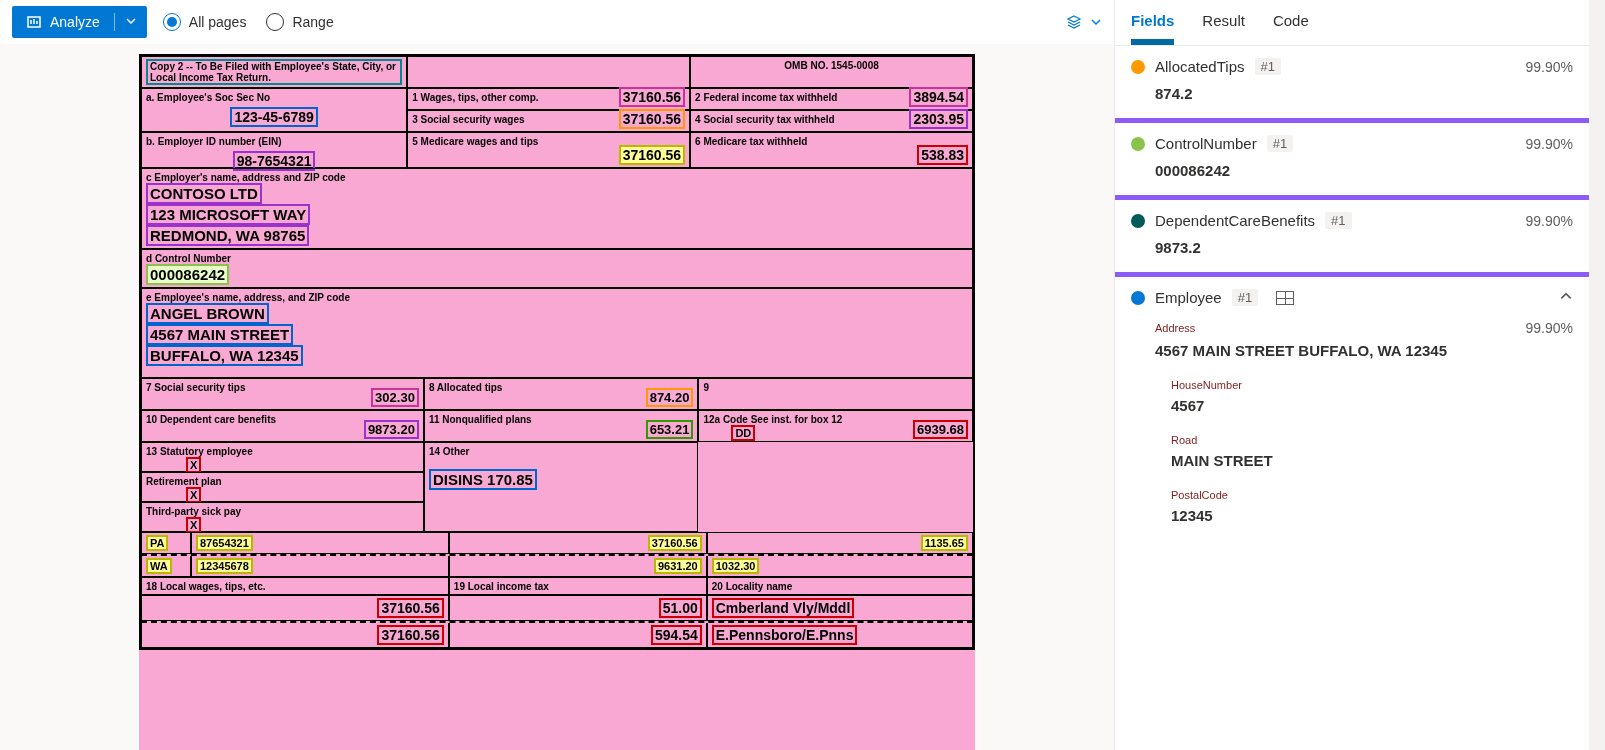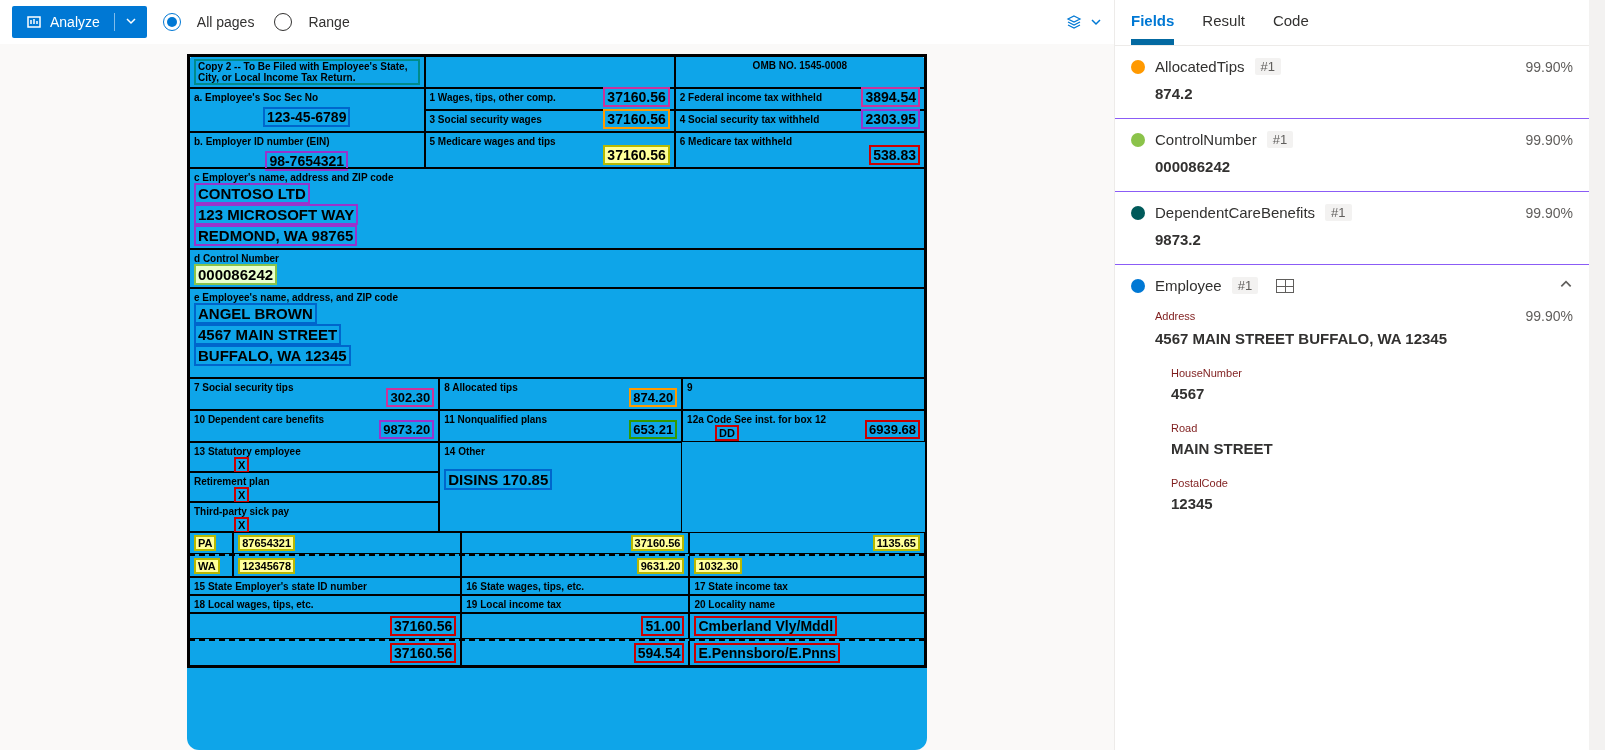--- a/index.html
+++ b/index.html
@@ -6,33 +6,33 @@
 body { font-family: "Segoe UI", Arial, sans-serif; font-size: 14px; color: #323130; background: #fff; }
 .app { display: flex; height: 750px; width: 1605px; overflow: hidden; }
 .main { flex: 1; display: flex; flex-direction: column; background: #faf9f8; }
 .toolbar { display: flex; align-items: center; gap: 16px; padding: 6px 12px; background: #fff; }
 .analyze-btn { display: flex; align-items: center; background: #0078d4; color: #fff; height: 32px; border-radius: 2px; overflow: hidden; }
 .analyze-btn .main-btn { display: flex; align-items: center; gap: 8px; padding: 0 14px; height: 100%; cursor: pointer; }
 .analyze-btn .div { width: 1px; height: 18px; background: rgba(255,255,255,0.5); }
 .analyze-btn .chev { padding: 0 10px; cursor: pointer; }
 .analyze-icon { width: 16px; height: 16px; }
 .radio-group { display: flex; align-items: center; gap: 20px; }
-.radio-item { display: flex; align-items: center; gap: 16px; cursor: pointer; }
+.radio-item { display: flex; align-items: center; gap: 8px; cursor: pointer; }
 .radio { width: 18px; height: 18px; border: 1px solid #323130; border-radius: 50%; display: flex; align-items: center; justify-content: center; }
 .radio.checked { border-color: #0078d4; }
 .radio.checked::after { content: ""; width: 10px; height: 10px; background: #0078d4; border-radius: 50%; }
 .toolbar-right { margin-left: auto; display: flex; align-items: center; gap: 8px; color: #0078d4; cursor: pointer; }
 .doc-area { flex: 1; overflow: auto; display: flex; justify-content: center; padding: 10px 0 0 0; }
-.doc { width: 740px; background: #0ea5e9; position: relative; font-family: Arial, sans-serif; font-size: 11px; color: #000; border-radius: 12px; }
+.doc { width: 836px; background: #f9a8d4; position: relative; font-family: Arial, sans-serif; font-size: 11px; color: #000; }
 .side { width: 475px; border-left: 1px solid #edebe9; background: #fff; display: flex; flex-direction: column; }
 .tabs { display: flex; gap: 28px; padding: 12px 16px 0 16px; border-bottom: 1px solid #edebe9; }
 .tab { padding-bottom: 10px; cursor: pointer; font-size: 15px; color: #323130; }
 .tab.active { color: #0078d4; border-bottom: 6px solid #0369a1; font-weight: 600; }
 .fields { flex: 1; overflow-y: auto; }
-.field { padding: 12px 16px 16px 16px; border-bottom: 1px solid #8b5cf6; }
+.field { padding: 12px 16px 16px 16px; border-bottom: 5px solid #8b5cf6; }
 .field-head { display: flex; align-items: center; gap: 10px; }
 .dot { width: 14px; height: 14px; border-radius: 50%; flex-shrink: 0; }
 .field-name { font-size: 15px; }
 .badge { background: #f3f2f1; color: #605e5c; padding: 1px 6px; border-radius: 2px; font-size: 13px; }
 .conf { margin-left: auto; color: #605e5c; font-size: 14px; }
 .field-val { margin-left: 24px; margin-top: 10px; font-weight: 600; font-size: 15px; }
 .table-icon { width: 18px; height: 14px; border: 1px solid #605e5c; display: inline-block; position: relative; }
 .table-icon::before { content:""; position:absolute; top:50%; left:0; right:0; height:1px; background:#605e5c; }
 .table-icon::after { content:""; position:absolute; left:50%; top:0; bottom:0; width:1px; background:#605e5c; }
 .chev-up { margin-left: auto; cursor: pointer; }
@@ -172,25 +172,20 @@
             <div class="cell" style="width:31%;text-align:right"><span class="hl hl-yellow">37160.56</span></div>
             <div class="cell" style="width:32%;text-align:right"><span class="hl hl-yellow">1135.65</span></div>
           </div>
           <div class="row dashed-row">
             <div class="cell" style="width:6%;border-top:none"><span class="hl hl-yellow">WA</span></div>
             <div class="cell" style="width:31%;border-top:none"><span class="hl hl-yellow">12345678</span></div>
             <div class="cell" style="width:31%;text-align:right;border-top:none"><span class="hl hl-yellow">9631.20</span></div>
             <div class="cell" style="width:32%;text-align:left;border-top:none"><span class="hl hl-yellow">1032.30</span></div>
           </div>
           <div class="row">
-            <div class="cell" style="width:37%"><span class="lbl">15 State Employer's state ID number</span></div>
-            <div class="cell" style="width:31%"><span class="lbl">16 State wages, tips, etc.</span></div>
-            <div class="cell" style="width:32%"><span class="lbl">17 State income tax</span></div>
-          </div>
-          <div class="row">
             <div class="cell" style="width:37%"><span class="lbl">18 Local wages, tips, etc.</span></div>
             <div class="cell" style="width:31%"><span class="lbl">19 Local income tax</span></div>
             <div class="cell" style="width:32%"><span class="lbl">20 Locality name</span></div>
           </div>
           <div class="row">
             <div class="cell" style="width:37%;text-align:right"><span class="hl hl-red" style="font-size:14px">37160.56</span></div>
             <div class="cell" style="width:31%;text-align:right"><span class="hl hl-red" style="font-size:14px">51.00</span></div>
             <div class="cell" style="width:32%"><span class="hl hl-red" style="font-size:14px">Cmberland Vly/Mddl</span></div>
           </div>
           <div class="row dashed-row">

